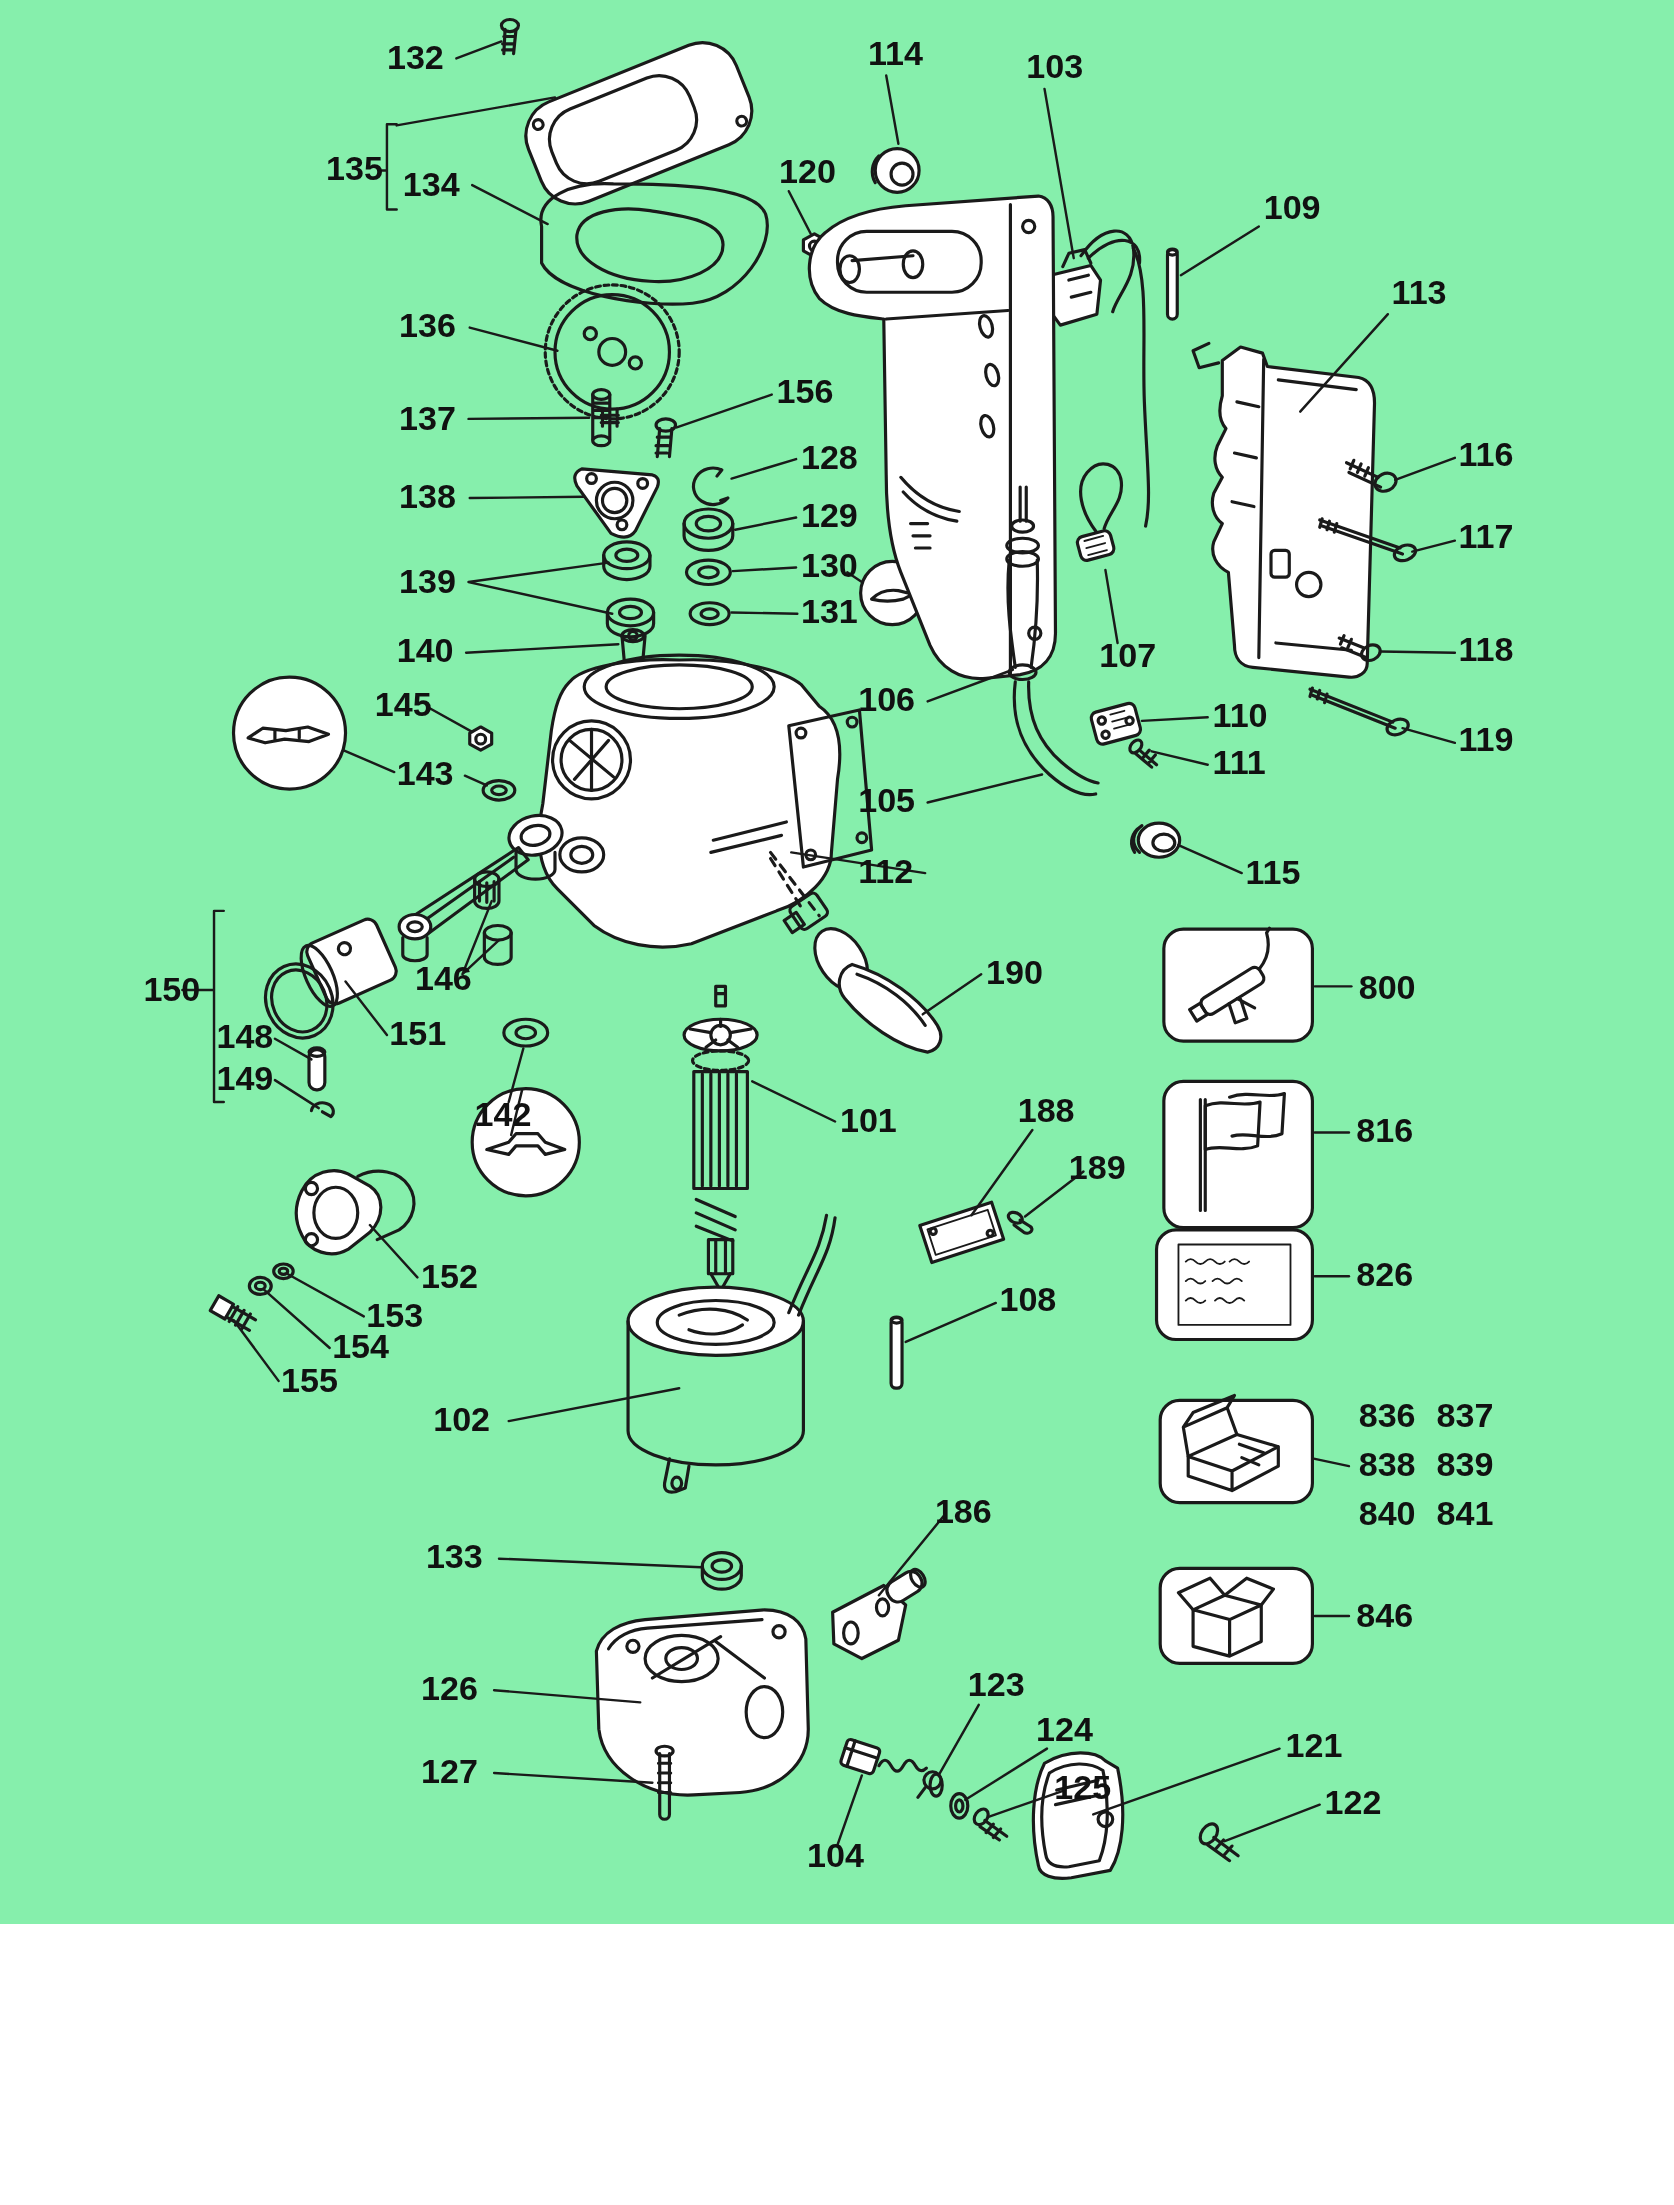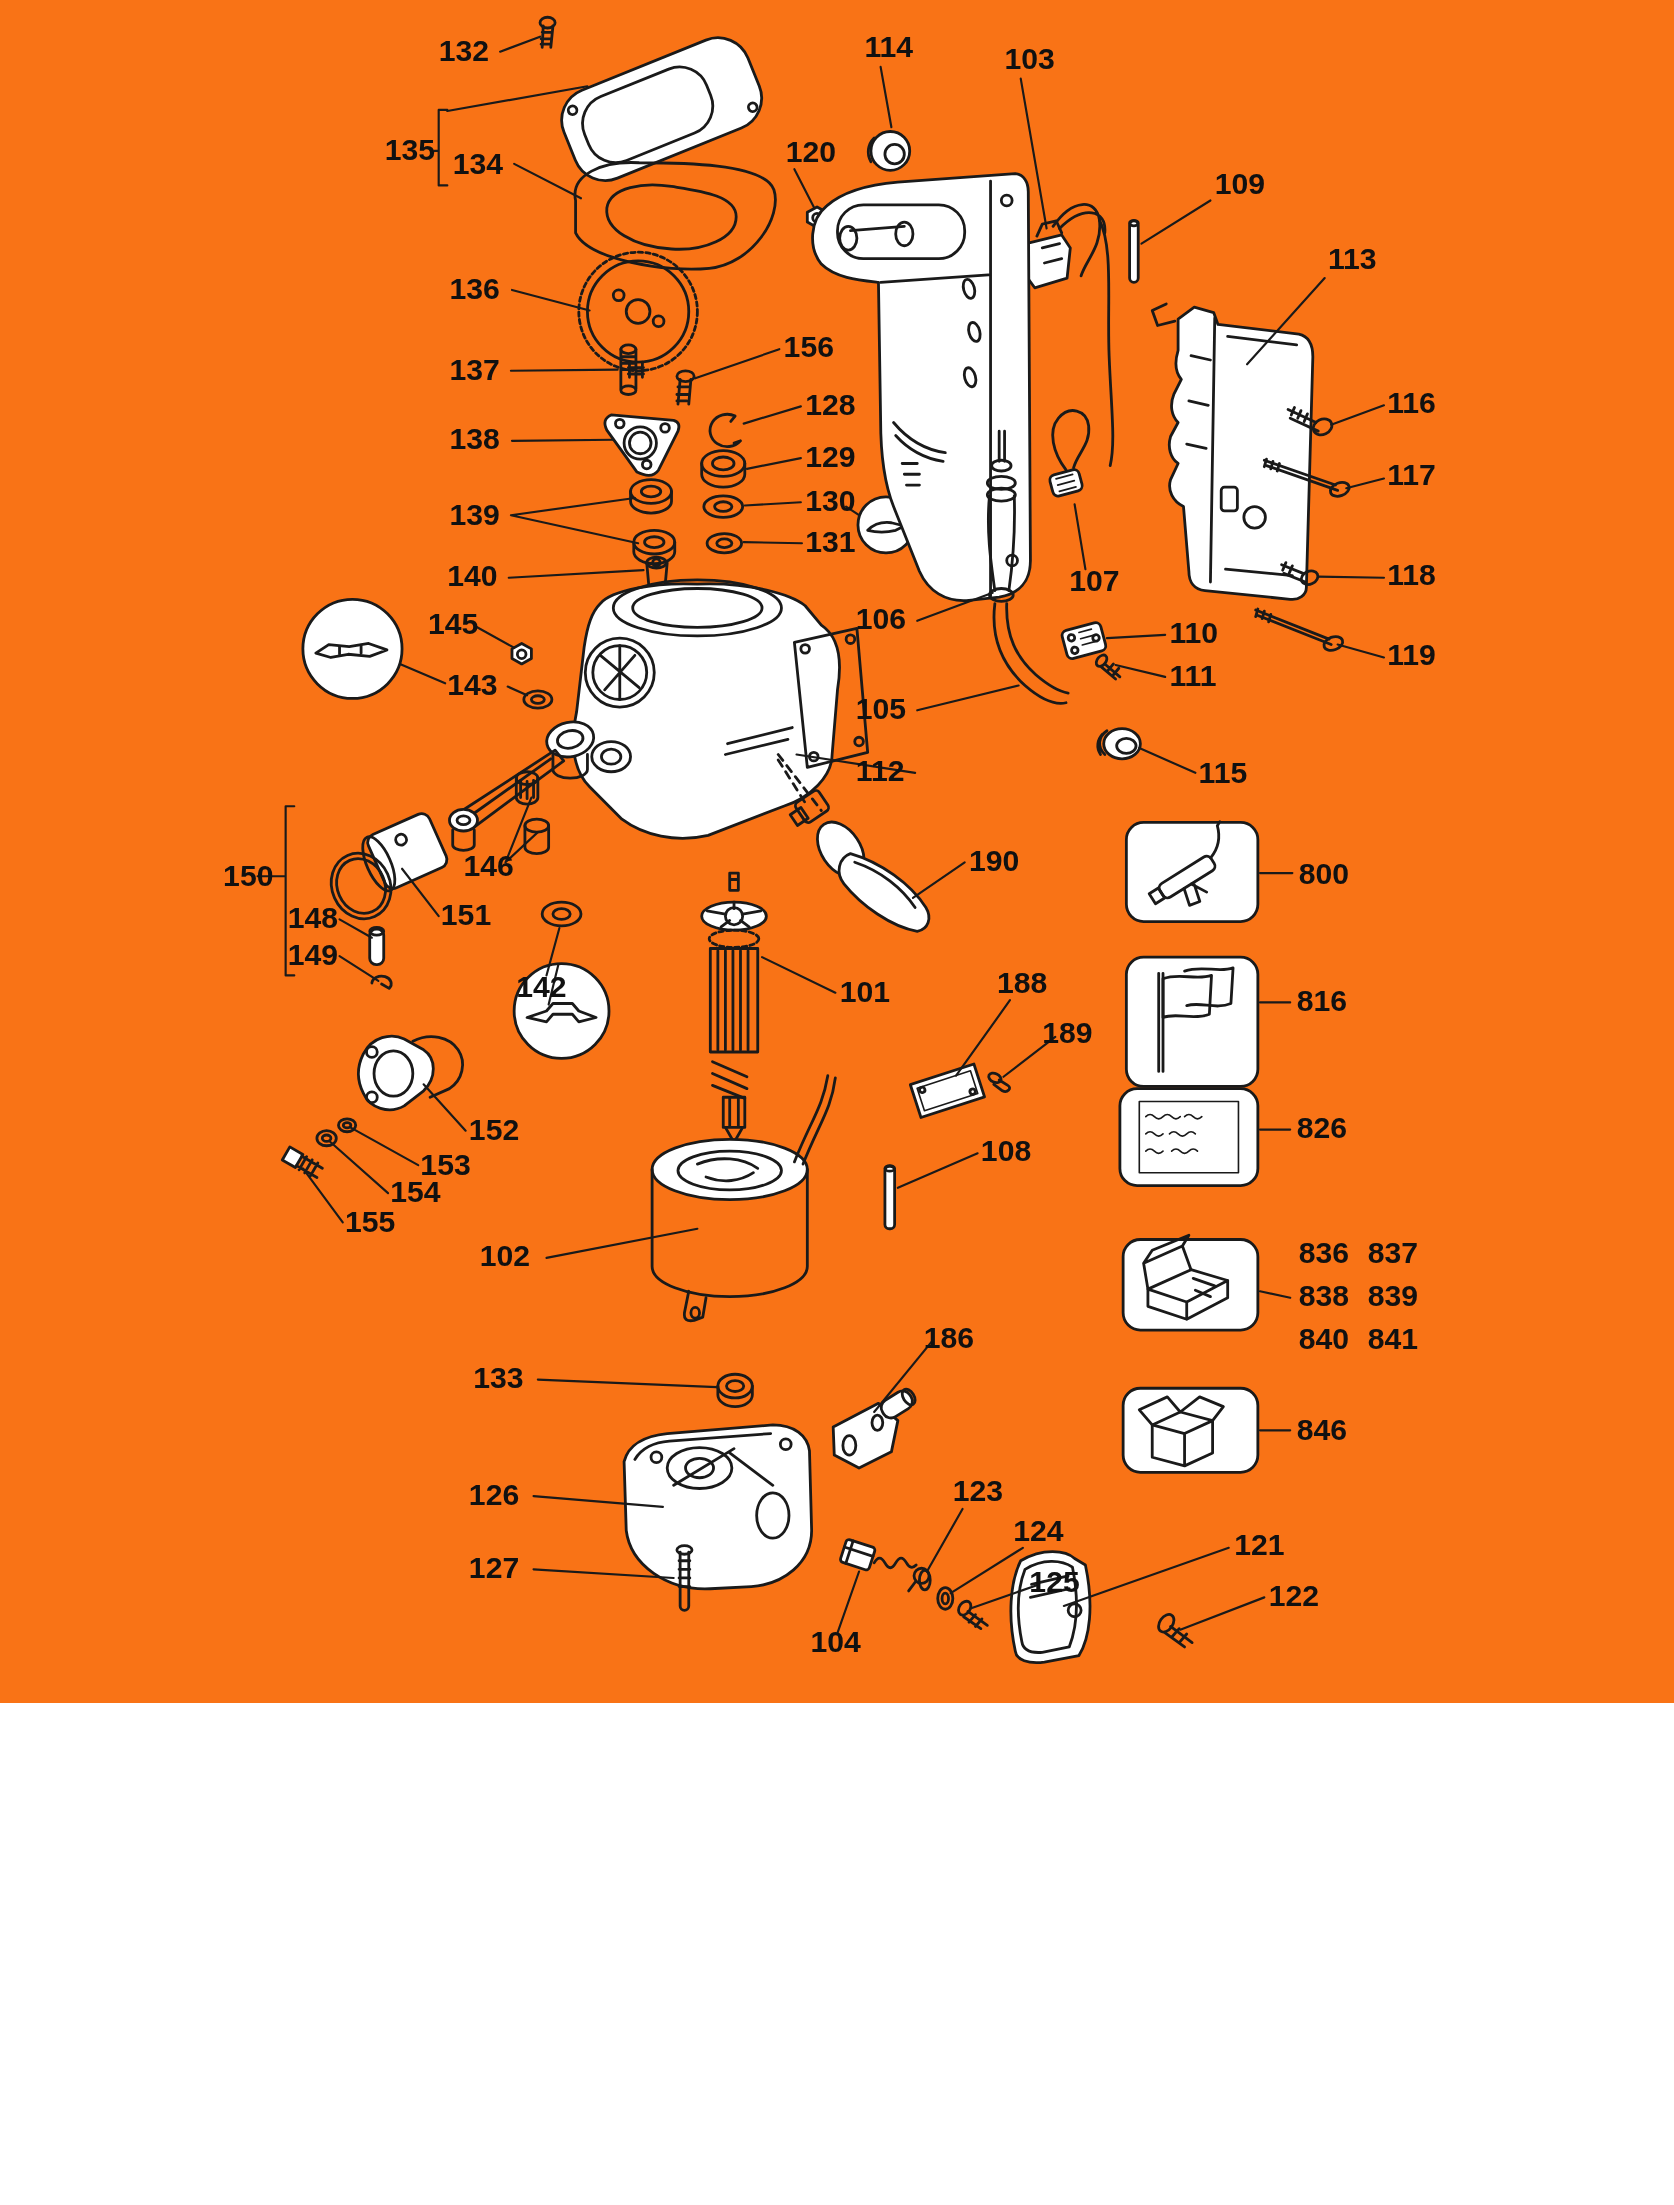--- a/index.html
+++ b/index.html
@@ -1,16 +1,16 @@
 <!DOCTYPE html>
 <html style="font-size:8.6px"><head>
 <meta charset="utf-8">
 <style>
   html,body{margin:0;padding:0;background:#fff;}
-  .page{width:1675px;height:1703px;background:#f97316;position:relative;overflow:hidden;}
+  .page{width:1675px;height:1924px;background:#86efac;position:relative;overflow:hidden;}
   svg{display:block;width:100%;height:100%;}
   text{font:700 28px "Liberation Sans","DejaVu Sans",sans-serif;fill:#111;stroke:none;}
   .art{stroke:#1a1a1a;fill:none;stroke-width:2.6;stroke-linecap:round;stroke-linejoin:round;}
   .leader{stroke:#1a1a1a;stroke-width:2;fill:none;}
   .thin{stroke-width:1.5;}
   .fillw{fill:#ffffff;}
   .dash{stroke-dasharray:7 6;}
   .teeth{stroke-dasharray:4 3;}
 </style>
 </head>

